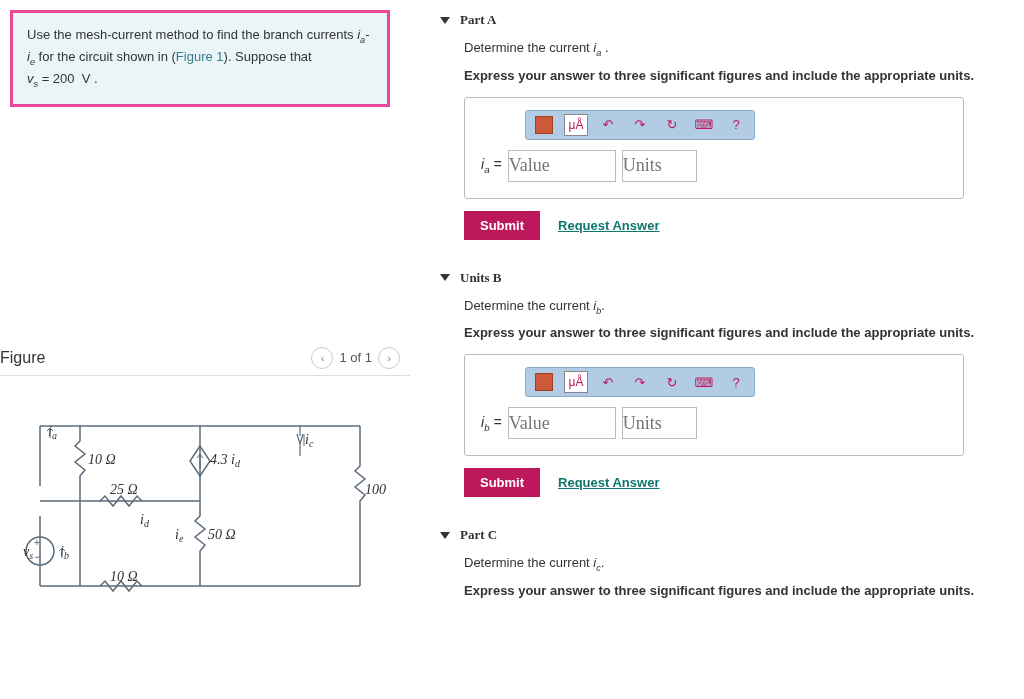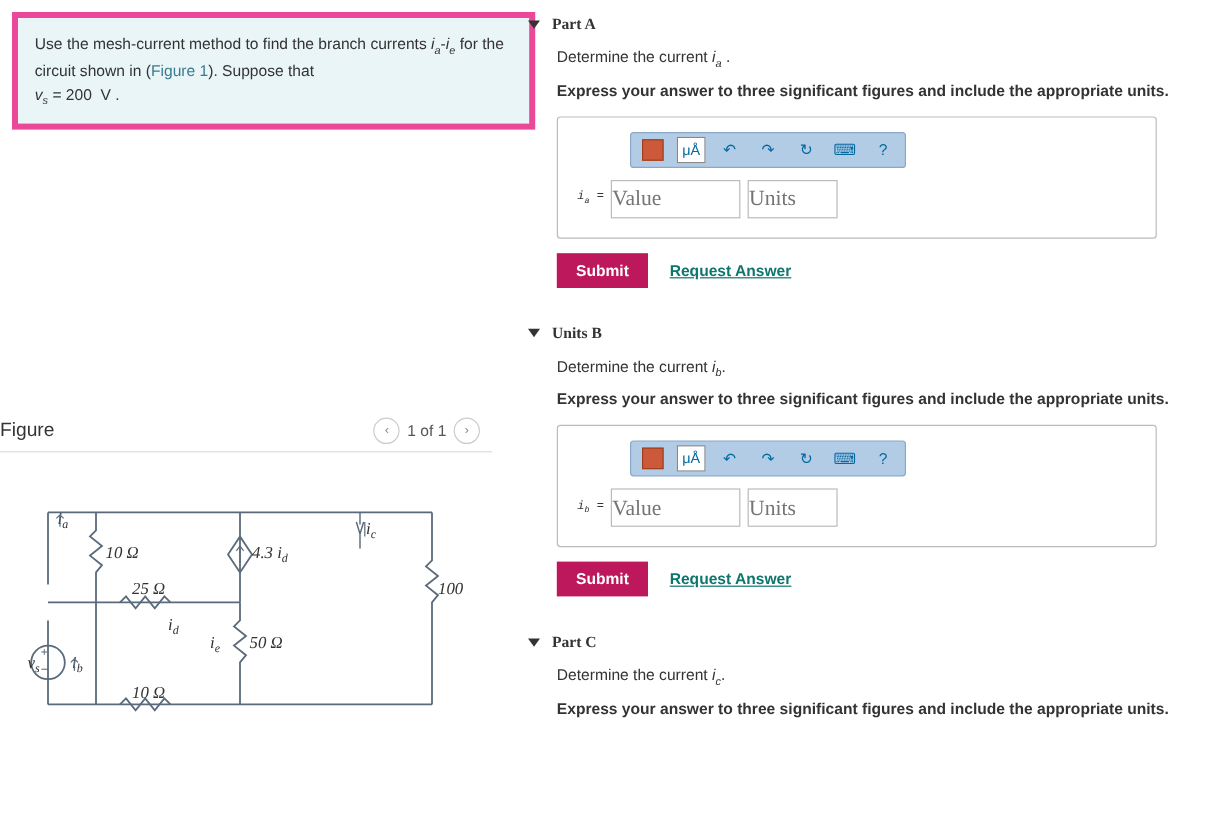--- a/index.html
+++ b/index.html
@@ -1,40 +1,40 @@
 <!DOCTYPE html>
 <html><head>
 <meta charset="utf-8">
 <style>
 * { box-sizing: border-box; margin: 0; padding: 0; }
 body { font-family: Arial, Helvetica, sans-serif; font-size: 13px; color: #333; background: #fff; }
 .container { display: flex; width: 1024px; }
 .left-col { width: 410px; padding: 0; }
 .right-col { flex: 1; padding: 0 20px 0 30px; }
-.problem-box { background: #eaf5f7; border: 5px solid #ec4899; padding: 12px 14px; margin: 10px 0 10px 10px; line-height: 1.5; width: 436px; }
+.problem-box { background: #eaf5f7; border: 3px solid #ec4899; padding: 12px 14px; margin: 10px 0 10px 10px; line-height: 1.5; width: 380px; }
 .problem-box a { color: #3a7a8f; text-decoration: none; }
 .figure-head { display: flex; align-items: center; justify-content: space-between; margin: 240px 0 6px 0; padding: 0 10px 6px 0; border-bottom: 1px solid #ddd; }
 .figure-head h3 { font-size: 16px; font-weight: normal; color: #333; }
 .fig-nav { display: flex; align-items: center; gap: 6px; font-size: 13px; color: #555; }
 .nav-btn { width: 22px; height: 22px; border: 1px solid #ccc; border-radius: 50%; background: #fff; display: flex; align-items: center; justify-content: center; font-size: 11px; color: #888; cursor: pointer; }
 .circuit { margin: 30px 0 0 20px; }
 .part-section { margin: 12px 0 30px 0; }
 .part-head { display: flex; align-items: center; gap: 10px; margin-bottom: 12px; font-family: Liberation Serif, serif; }
 .tri { width: 0; height: 0; border-left: 5px solid transparent; border-right: 5px solid transparent; border-top: 7px solid #333; cursor: pointer; }
 .part-title { font-weight: bold; font-size: 13px; }
 .part-body { padding-left: 24px; }
 .det-line { margin-bottom: 10px; }
 .inst-line { font-weight: bold; margin-bottom: 14px; }
 .answer-box { border: 1px solid #bbb; border-radius: 3px; padding: 12px 16px 16px 16px; width: 500px; background: #fff; }
 .toolbar { background: #b3cce6; border: 1px solid #8aa8c8; border-radius: 3px; padding: 3px 6px; display: inline-flex; align-items: center; gap: 8px; margin-bottom: 10px; margin-left: 44px; }
-.tb-btn { width: 24px; height: 22px; display: flex; align-items: center; justify-content: center; font-size: 13px; cursor: pointer; color: #0369a1; }
+.tb-btn { width: 24px; height: 22px; display: flex; align-items: center; justify-content: center; font-size: 13px; cursor: pointer; color: #be185d; }
 .tb-tmpl { background: #cc5a3a; width: 18px; height: 18px; display: inline-block; border: 1px solid #a04020; }
 .tb-mu { background: #fff; border: 1px solid #888; padding: 0 3px; font-size: 12px; }
 .input-row { display: flex; align-items: center; gap: 6px; }
-.eq-label { font-style: italic; font-family: Liberation Mono, monospace; font-size: 10px; }
+.eq-label { font-style: italic; font-family: Liberation Sans, sans-serif; font-size: 14px; }
 .val-inp { width: 108px; height: 32px; border: 1px solid #bbb; font-family: 'Times New Roman', serif; font-size: 18px; color: #999; text-align: left; }
 .unit-inp { width: 75px; }
 .submit-row { margin-top: 12px; display: flex; align-items: center; gap: 18px; }
 .submit-btn { background: #be185d; color: #fff; border: none; padding: 7px 16px; font-size: 13px; font-weight: bold; cursor: pointer; }
 .req-link { color: #0f766e; font-weight: bold; text-decoration: underline; font-size: 13px; cursor: pointer; }
 sub { font-size: 0.7em; }
 </style>
 </head>
 <body>
 

